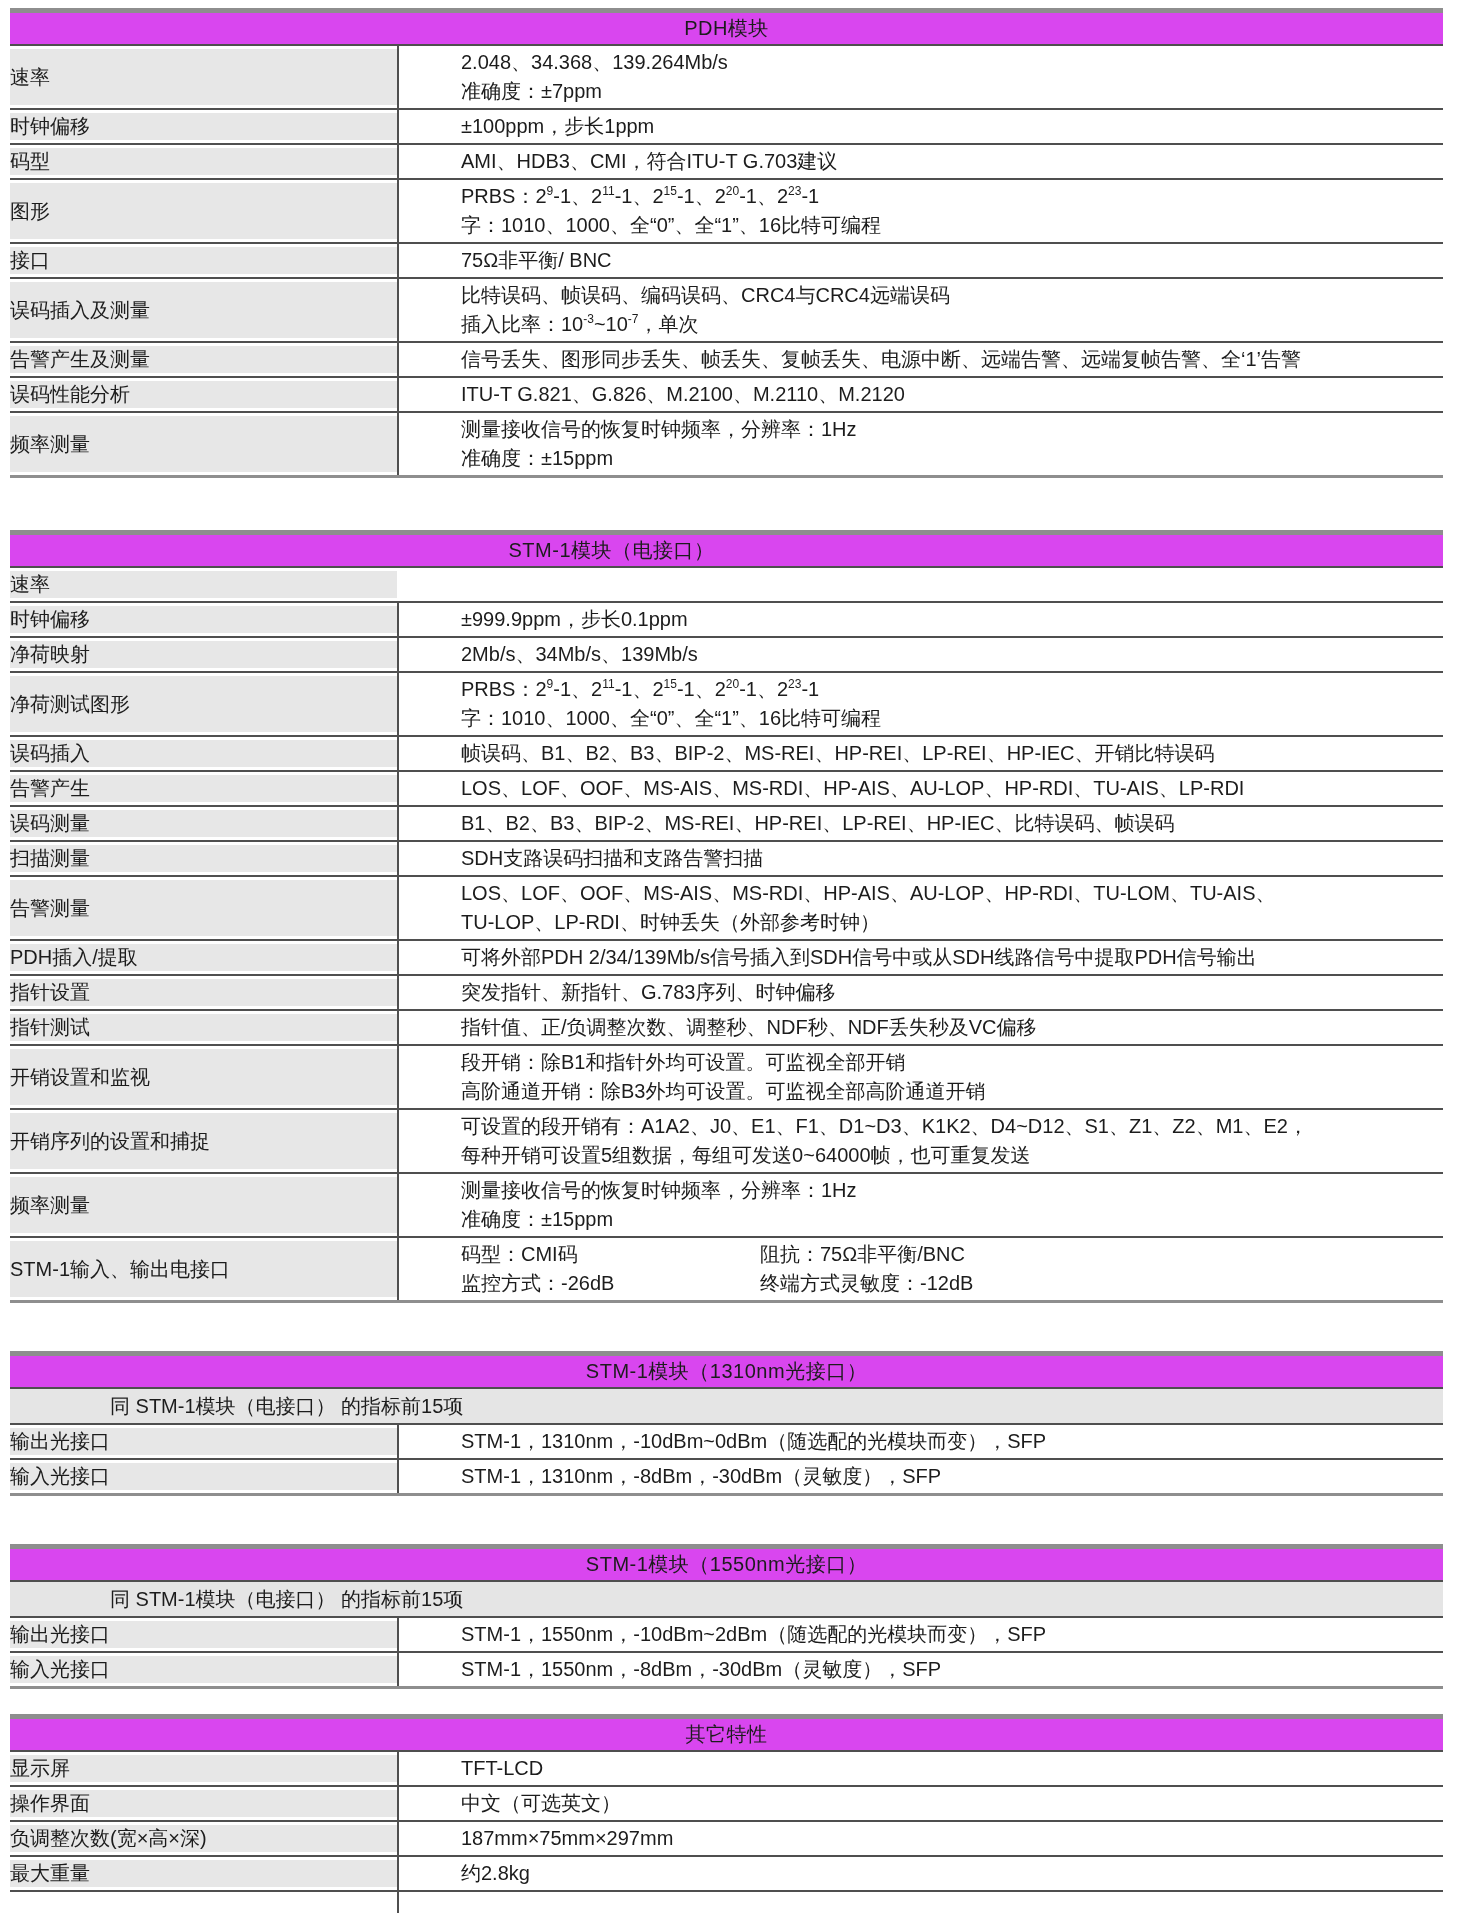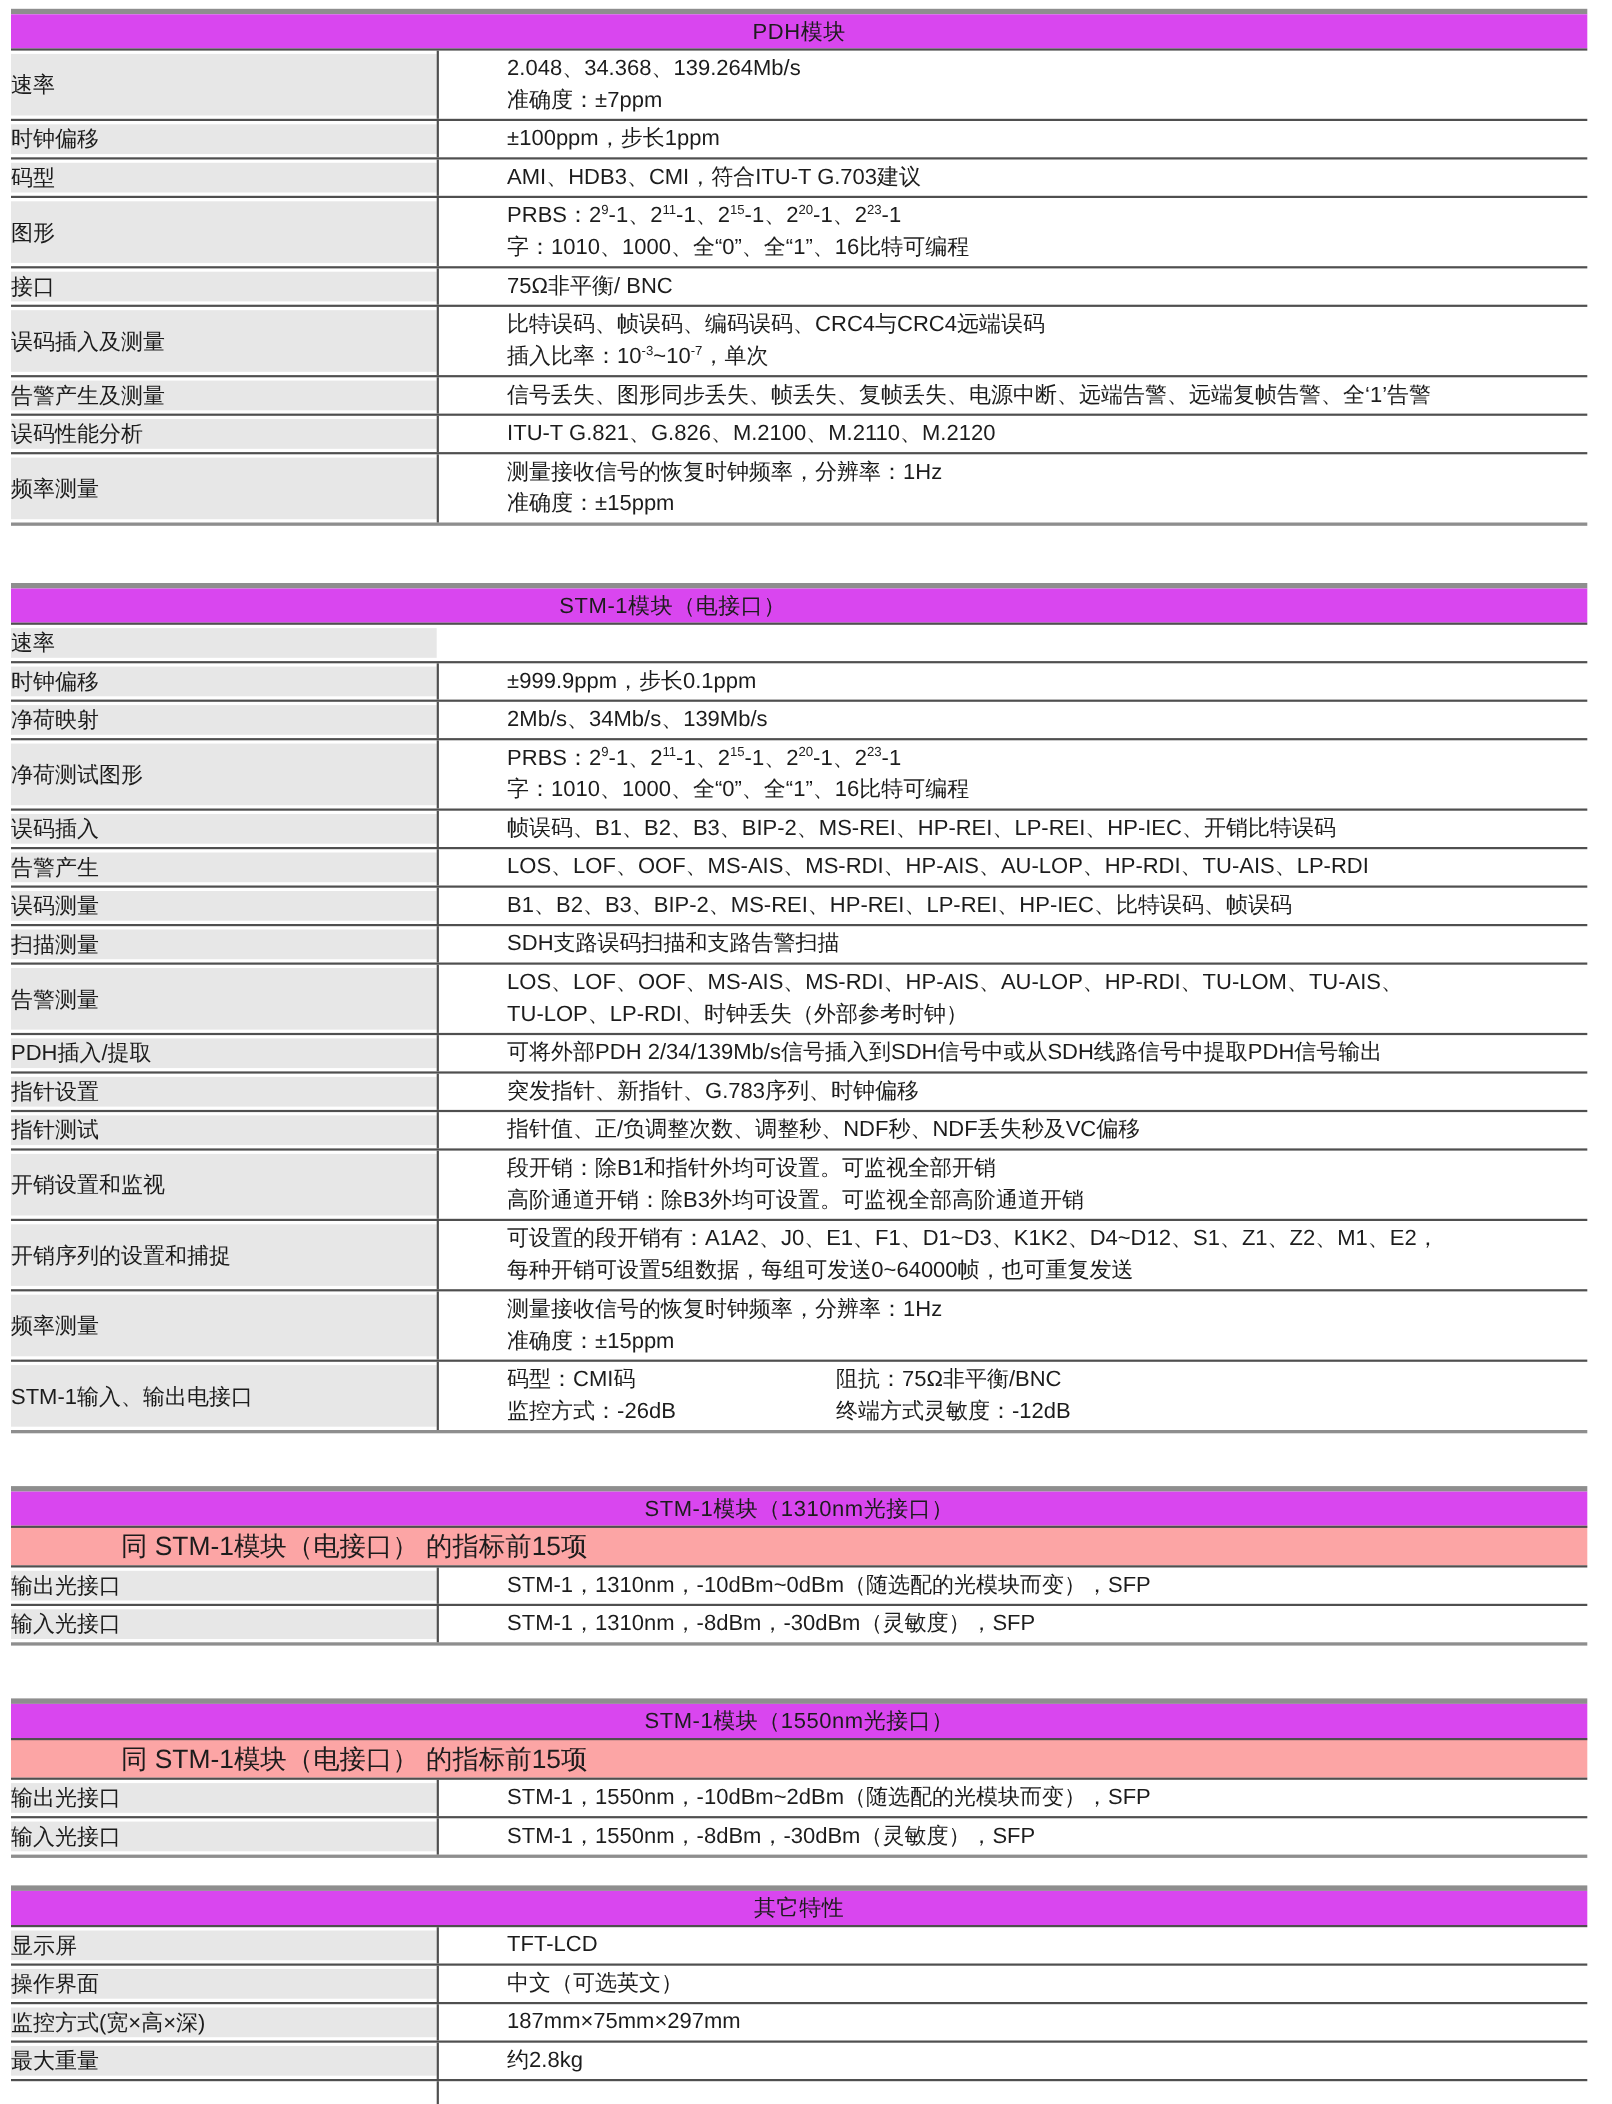--- a/index.html
+++ b/index.html
@@ -31,26 +31,26 @@
     align-items: center;
     justify-content: center;
     font-size: 20px;
     letter-spacing: 0.5px;
   }
   .t-header.shift-left { padding-right: 230px; }
 
   .t-body > * { border-top: 2px solid #4f4f4f; }
 
   .t-note {
-    background: #fca5a5;
+    background: #e5e5e5;
     min-height: 34px;
     display: flex;
     align-items: center;
     padding-left: 100px;
-    font-size: 24px;
+    font-size: 20px;
   }
 
   .t-row {
     display: flex;
     align-items: stretch;
     min-height: 32px;
   }
   .t-label {
     flex: 0 0 387px;
     width: 387px;
@@ -438,21 +438,21 @@
               <span>操作界面</span>
             </div>
           </div>
           <div class="t-value">
             <div class="v-line">中文（可选英文）</div>
           </div>
         </div>
         <div class="t-row">
           <div class="t-label">
             <div class="t-label-bg">
-              <span>监控方式(宽×高×深)</span>
+              <span>负调整次数(宽×高×深)</span>
             </div>
           </div>
           <div class="t-value">
             <div class="v-line">187mm×75mm×297mm</div>
           </div>
         </div>
         <div class="t-row">
           <div class="t-label">
             <div class="t-label-bg">
               <span>最大重量</span>

